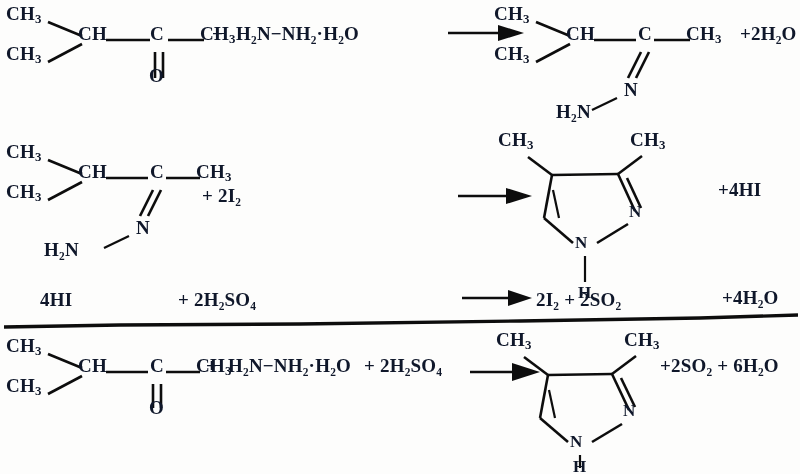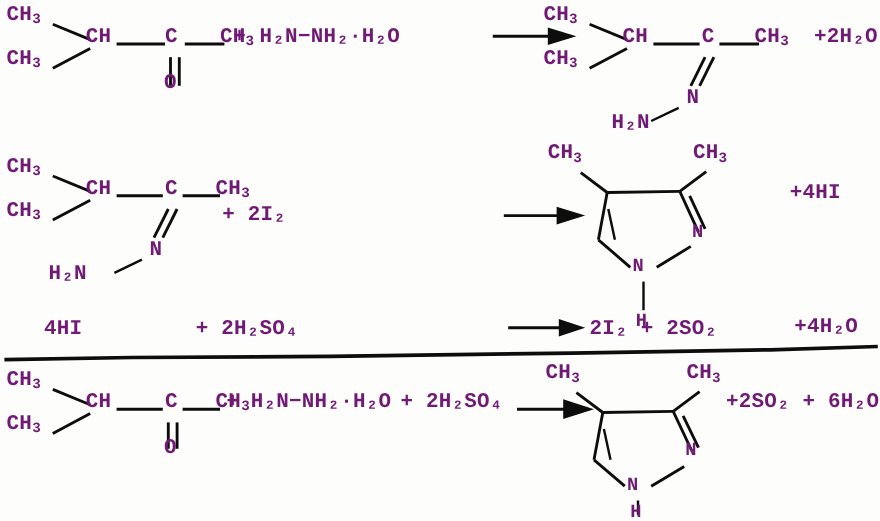--- a/index.html
+++ b/index.html
@@ -11,27 +11,27 @@
     position: relative;
     width: 800px;
     height: 474px;
     background: #fdfdfc;
     overflow: hidden;
     font-family: "DejaVu Serif", serif;
     color: #0a0a0a;
   }
   .lbl {
     position: absolute;
-    font-family: Liberation Mono, monospace;
+    font-family: Liberation Serif, serif;
     font-weight: bold;
     font-size: 19px;
     line-height: 1;
     white-space: pre;
     letter-spacing: 0.2px;
-    color: #701a75;
+    color: #0f172a;
   }
   .lbl.sm { font-size: 17px; }
   svg.ov {
     position: absolute;
     left: 0; top: 0;
     width: 800px;
     height: 474px;
     pointer-events: none;
     overflow: visible;
   }
@@ -168,21 +168,21 @@
   <span class="lbl" style="left:196px;top:162px;"><span>CH</span><sub>3</sub></span>
   <span class="lbl" style="left:136px;top:218px;">N</span>
   <span class="lbl" style="left:44px; top:240px;">H₂N</span>
   <span class="lbl" style="left:202px;top:186px;">+ 2I₂</span>
 
   <span class="lbl" style="left:498px;top:130px;"><span>CH</span><sub>3</sub></span>
   <span class="lbl" style="left:630px;top:130px;"><span>CH</span><sub>3</sub></span>
   <span class="lbl sm" style="left:629px;top:203px;">N</span>
   <span class="lbl sm" style="left:575px;top:234px;">N</span>
   <span class="lbl sm" style="left:578px;top:284px;">H</span>
-  <span class="lbl" style="left:718px;top:166px;">+4HI</span>
+  <span class="lbl" style="left:718px;top:180px;">+4HI</span>
 
   <span class="lbl" style="left:40px; top:290px;">4HI</span>
   <span class="lbl" style="left:178px;top:290px;">+ 2H₂SO₄</span>
   <span class="lbl" style="left:536px;top:290px;">2I₂ + 2SO₂</span>
   <span class="lbl" style="left:722px;top:288px;">+4H₂O</span>
 
   <span class="lbl" style="left:6px;  top:336px;"><span>CH</span><sub>3</sub></span>
   <span class="lbl" style="left:6px;  top:376px;"><span>CH</span><sub>3</sub></span>
   <span class="lbl" style="left:78px; top:356px;">CH</span>
   <span class="lbl" style="left:150px;top:356px;">C</span>

